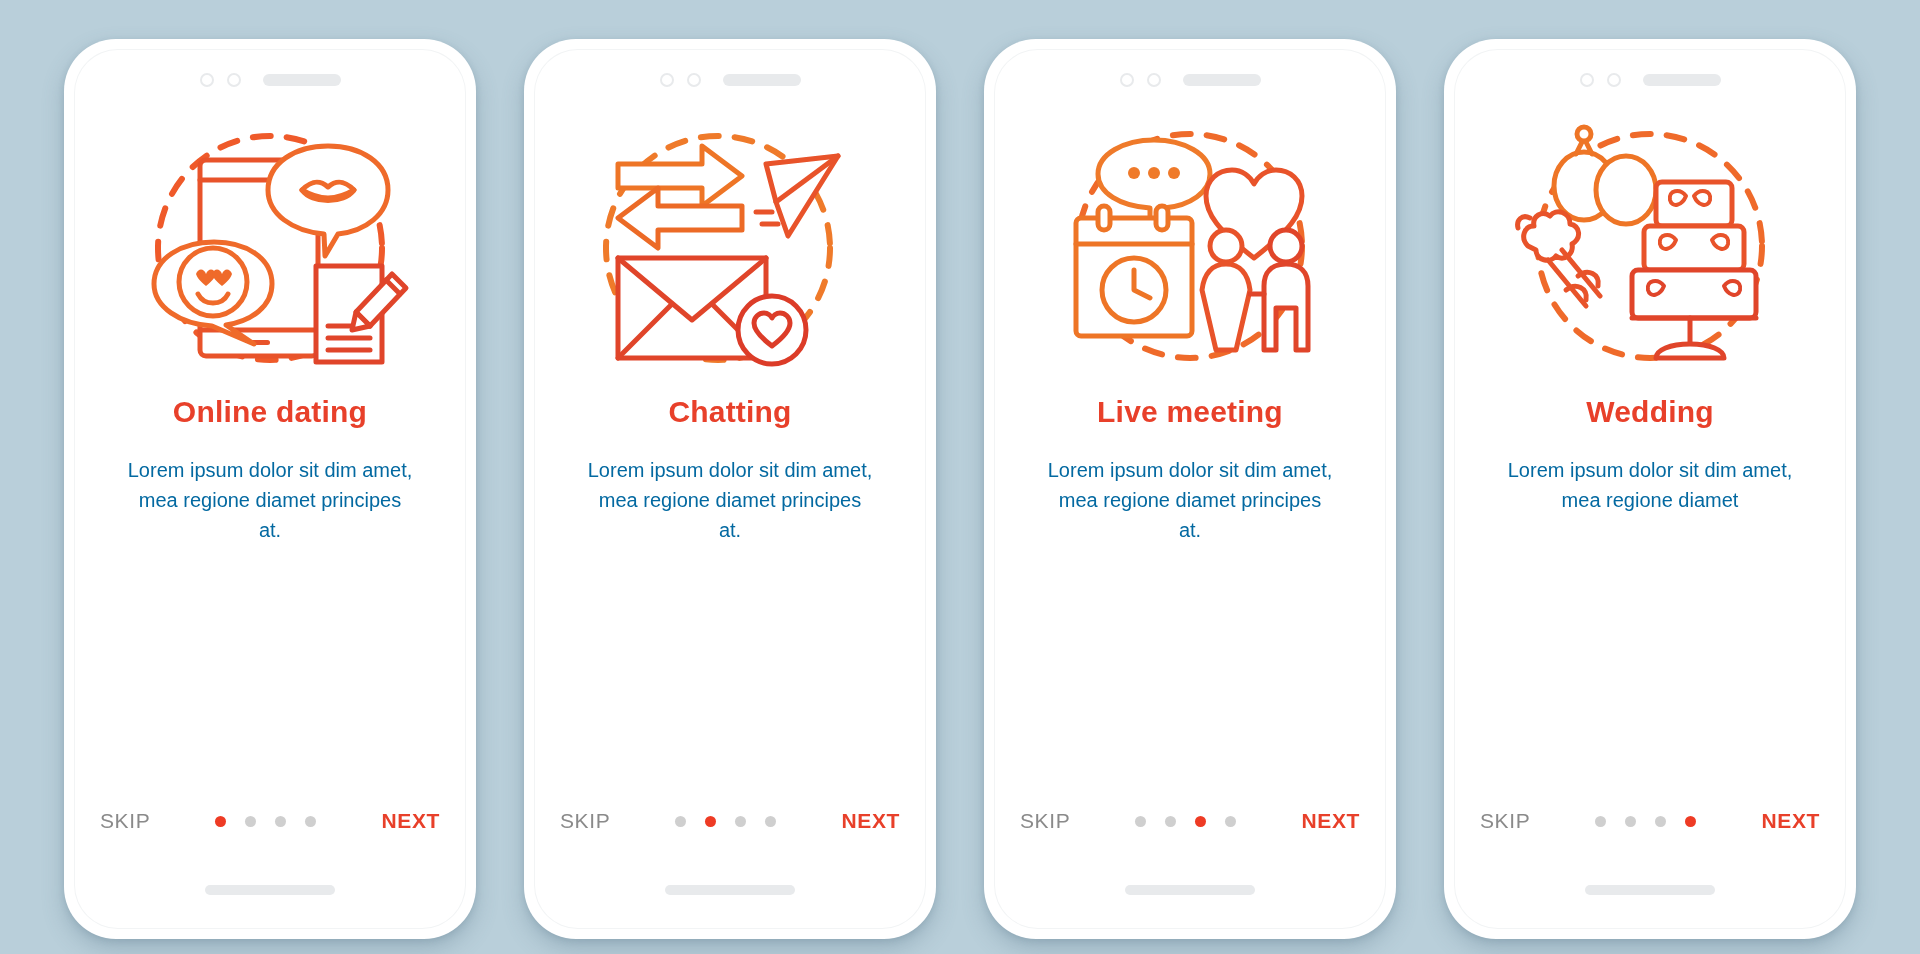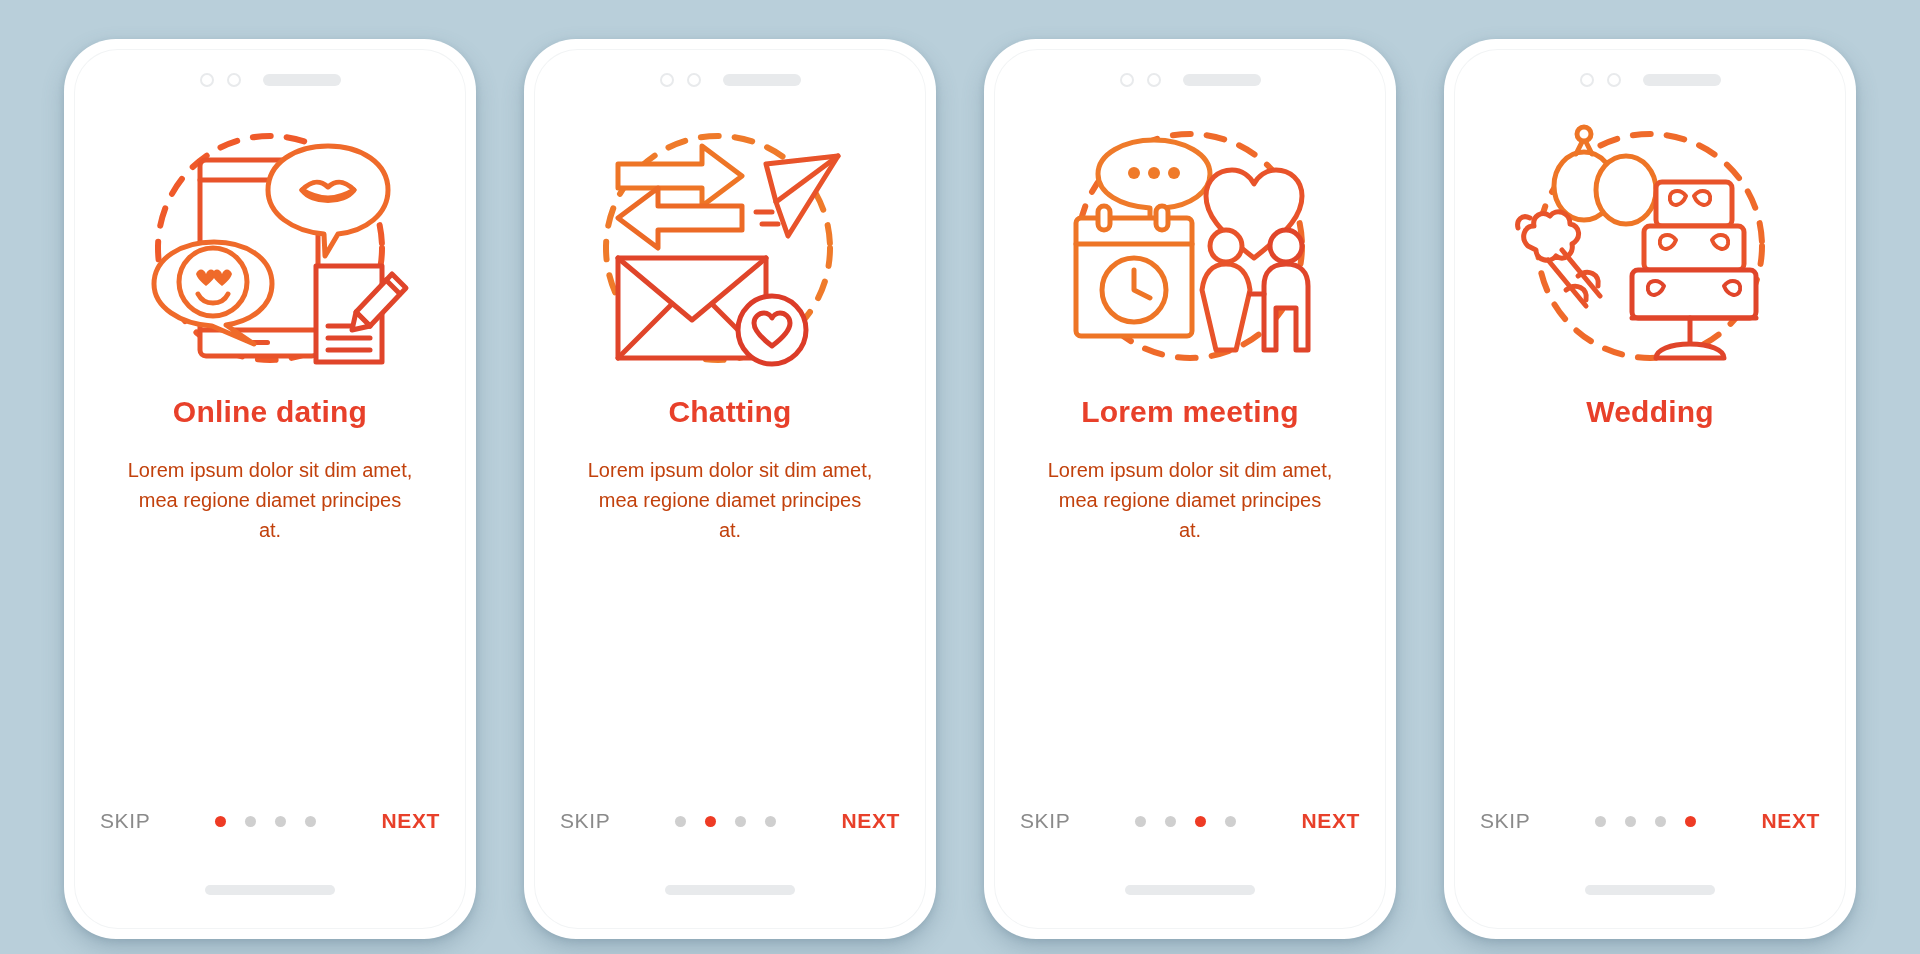--- a/index.html
+++ b/index.html
@@ -88,21 +88,21 @@
     color: #e8402a;
     letter-spacing: 0.2px;
     text-align: center;
   }
   .body-text {
     margin-top: 26px;
     width: 290px;
     text-align: center;
     font-size: 20px;
     line-height: 30px;
-    color: #c2410c;
+    color: #0369a1;
   }
   
   .cta {
     margin-top: 22px;
     display: inline-block;
     padding: 13px 34px;
     border: none;
     border-radius: 24px;
     color: #ffffff;
     font-size: 21px;
@@ -311,21 +311,21 @@
           <circle cx="186" cy="128" r="16" stroke="#e8532a" stroke-width="5" fill="#fff"></circle>
           <path d="M186 146 C172 146 164 156 162 172 L176 232 L196 232 L210 172 C208 156 200 146 186 146 Z" stroke="#e8532a" stroke-width="5" fill="#fff"></path>
 
           <circle cx="246" cy="128" r="16" stroke="#e0452a" stroke-width="5" fill="#fff"></circle>
           <path d="M246 146 C232 146 224 154 224 168 L224 232 L236 232 L236 190 L256 190 L256 232 L268 232 L268 168 C268 154 260 146 246 146 Z" stroke="#e0452a" stroke-width="5" fill="#fff"></path>
 
           <path d="M210 176 L224 176" stroke="#e0452a" stroke-width="5"></path>
         </svg>
       </div>
 
-      <div class="title">Lorem meeting</div>
+      <div class="title">Live meeting</div>
       <div class="body-text">Lorem ipsum dolor sit dim amet, mea regione diamet principes at.</div>
 
       <div class="nav-row">
         <span class="skip">SKIP</span>
         <span class="dots">
           <span class="dot"></span>
           <span class="dot"></span>
           <span class="dot active"></span>
           <span class="dot"></span>
         </span>
@@ -373,20 +373,21 @@
           <path d="M164 168 C158 160 146 162 148 172 C150 180 160 178 164 168 Z" stroke="#e0452a" stroke-width="4" fill="#fff"></path>
           <path d="M224 168 C230 160 242 162 240 172 C238 180 228 178 224 168 Z" stroke="#e0452a" stroke-width="4" fill="#fff"></path>
 
           <path d="M132 200 L256 200" stroke="#e0452a" stroke-width="5"></path>
           <path d="M190 200 L190 226" stroke="#e0452a" stroke-width="5"></path>
           <path d="M156 240 C156 232 170 226 190 226 C210 226 224 232 224 240 Z" stroke="#e0452a" stroke-width="5" fill="#fff"></path>
         </svg>
       </div>
 
       <div class="title">Wedding</div>
+      <div class="body-text">Lorem ipsum dolor sit dim amet, mea regione diamet</div>
 
       <div class="nav-row">
         <span class="skip">SKIP</span>
         <span class="dots">
           <span class="dot"></span>
           <span class="dot"></span>
           <span class="dot"></span>
           <span class="dot active"></span>
         </span>
         <span class="next">NEXT</span>

